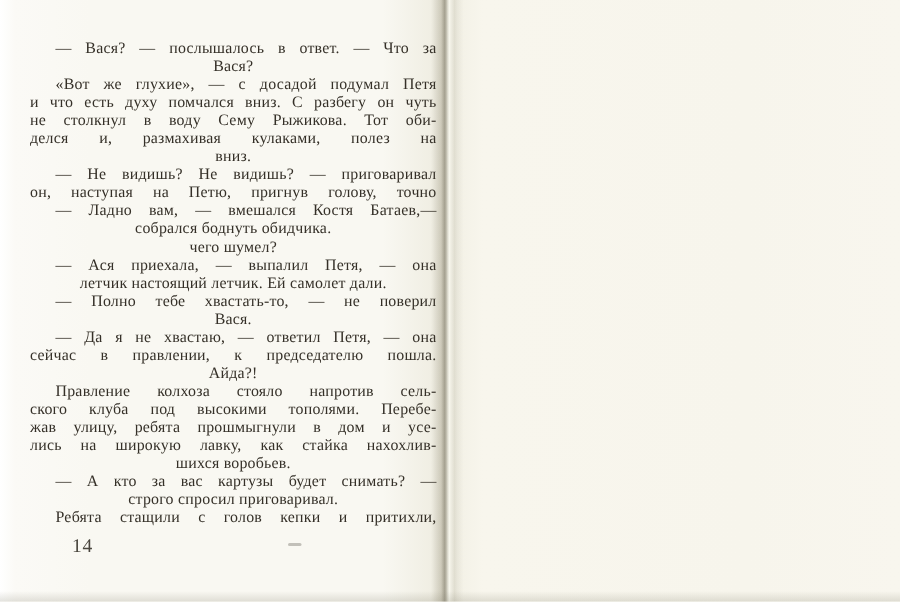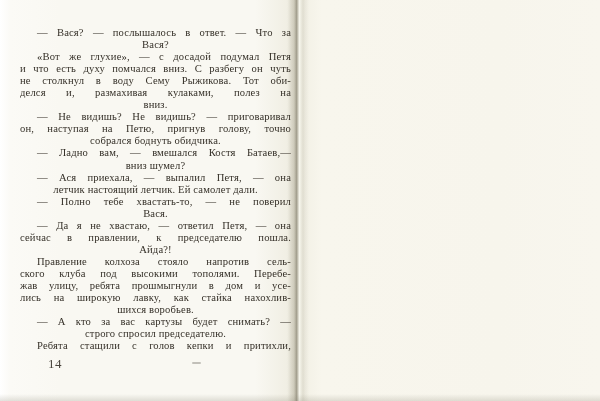--- a/index.html
+++ b/index.html
@@ -62,37 +62,37 @@
     <div class="text-block tb-left">
         <div class="line ind just">— Вася? — послышалось в ответ. — Что за</div>
         <div class="line">Вася?</div>
         <div class="line ind just">«Вот же глухие», — с досадой подумал Петя</div>
         <div class="line just">и что есть духу помчался вниз. С разбегу он чуть</div>
         <div class="line just">не столкнул в воду Сему Рыжикова. Тот оби-</div>
         <div class="line just">делся и, размахивая кулаками, полез на</div>
         <div class="line">вниз.</div>
         <div class="line ind just">— Не видишь? Не видишь? — приговаривал</div>
         <div class="line just">он, наступая на Петю, пригнув голову, точно</div>
+        <div class="line ind just">— Ладно вам, — вмешался Костя Батаев,—</div>
         <div class="line">собрался боднуть обидчика.</div>
-        <div class="line ind just">— Ладно вам, — вмешался Костя Батаев,—</div>
-        <div class="line">вниз шумел?</div>
+        <div class="line">чего шумел?</div>
         <div class="line ind just">— Ася приехала, — выпалил Петя, — она</div>
         <div class="line">летчик настоящий летчик. Ей самолет дали.</div>
         <div class="line ind just">— Полно тебе хвастать-то, — не поверил</div>
         <div class="line">Вася.</div>
         <div class="line ind just">— Да я не хвастаю, — ответил Петя, — она</div>
         <div class="line just">сейчас в правлении, к председателю пошла.</div>
         <div class="line">Айда?!</div>
         <div class="line ind just">Правление колхоза стояло напротив сель-</div>
         <div class="line just">ского клуба под высокими тополями. Перебе-</div>
         <div class="line just">жав улицу, ребята прошмыгнули в дом и усе-</div>
         <div class="line just">лись на широкую лавку, как стайка нахохлив-</div>
         <div class="line">шихся воробьев.</div>
         <div class="line ind just">— А кто за вас картузы будет снимать? —</div>
-        <div class="line">строго спросил председателю.</div>
+        <div class="line">строго спросил приговаривал.</div>
         <div class="line ind just">Ребята стащили с голов кепки и притихли,</div>
       </div>
     <div class="page-number num-left">14</div>
     <div class="smudge"></div>
   </div>
 
   <div class="page page-right">
     
     
   </div>

